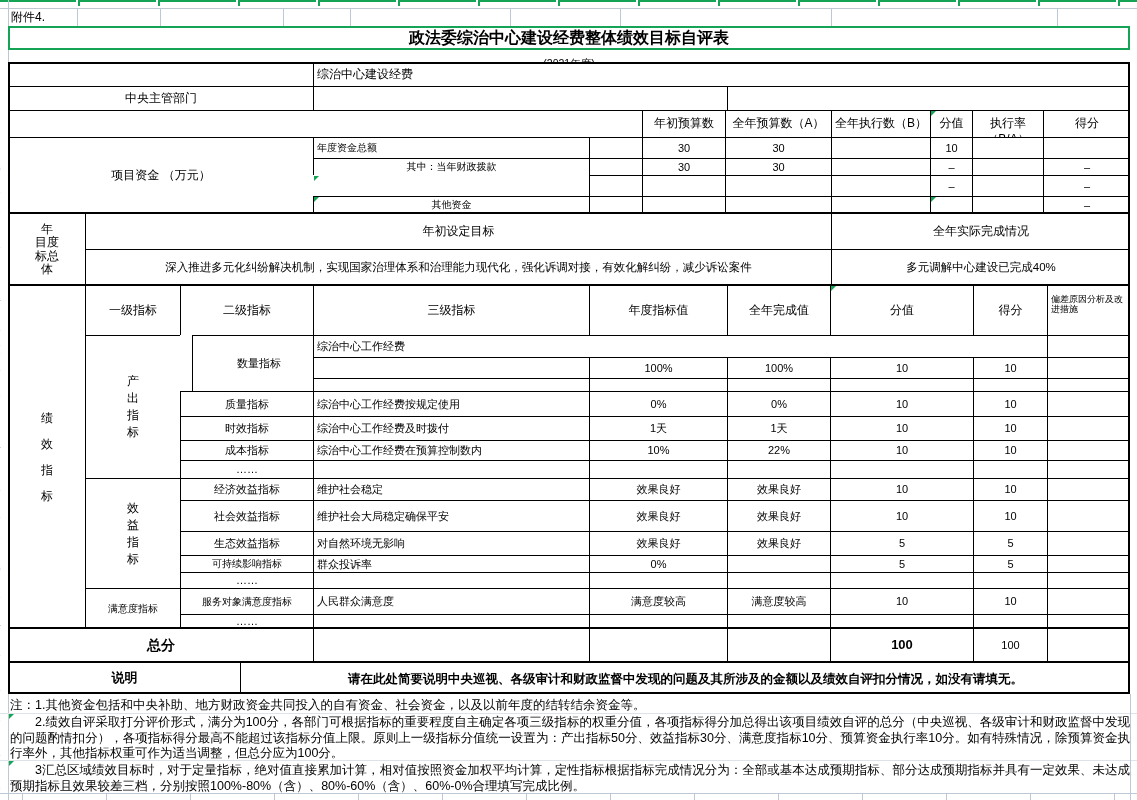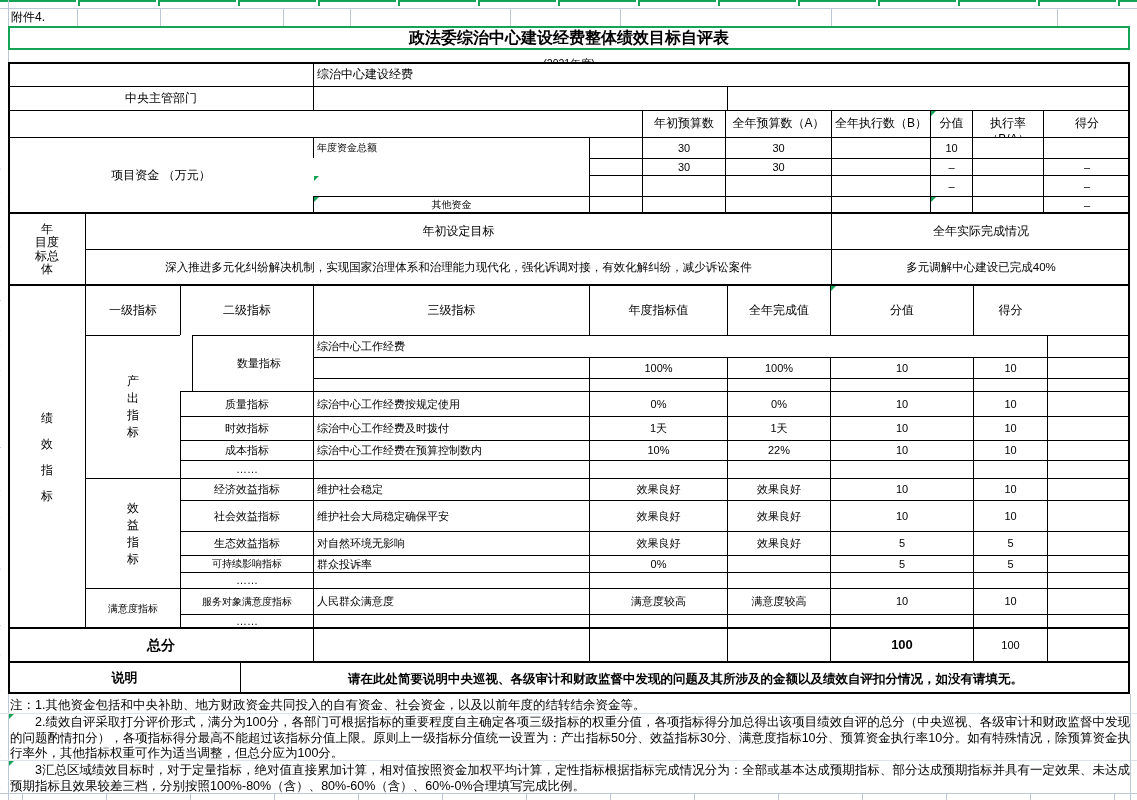--- a/index.html
+++ b/index.html
@@ -88,20 +88,21 @@
 
   <div class="c L s10" style="left:313px;top:137px;width:276px;height:21px;">年度资金总额</div>
   <div class="c" style="left:589px;top:137px;width:53px;height:21px;"></div>
   <div class="c" style="left:642px;top:137px;width:83px;height:21px;">30</div>
   <div class="c" style="left:725px;top:137px;width:106px;height:21px;">30</div>
   <div class="c" style="left:831px;top:137px;width:99px;height:21px;"></div>
   <div class="c" style="left:930px;top:137px;width:42px;height:21px;">10</div>
   <div class="c" style="left:972px;top:137px;width:71px;height:21px;"></div>
   <div class="c" style="left:1043px;top:137px;width:87px;height:21px;"></div>
 
+  <div class="c s10" style="left:313px;top:158px;width:276px;height:17px;">其中：当年财政拨款</div>
   <div class="c" style="left:589px;top:158px;width:53px;height:17px;"></div>
   <div class="c" style="left:642px;top:158px;width:83px;height:17px;">30</div>
   <div class="c" style="left:725px;top:158px;width:106px;height:17px;">30</div>
   <div class="c" style="left:831px;top:158px;width:99px;height:17px;"></div>
   <div class="c" style="left:930px;top:158px;width:42px;height:17px;">–</div>
   <div class="c" style="left:972px;top:158px;width:71px;height:17px;"></div>
   <div class="c" style="left:1043px;top:158px;width:87px;height:17px;">–</div>
 
   <div class="c s10" style="left:313px;top:175px;width:276px;height:21px;margin-top:44px;">上年结转资金</div>
   <div class="c" style="left:589px;top:175px;width:53px;height:21px;"></div>
@@ -135,20 +136,21 @@
 指
 标</div>
 
   <div class="c s12" style="left:85px;top:285px;width:95px;height:50px;">一级指标</div>
   <div class="c s12" style="left:180px;top:285px;width:133px;height:50px;">二级指标</div>
   <div class="c s12" style="left:313px;top:285px;width:276px;height:50px;">三级指标</div>
   <div class="c s12" style="left:589px;top:285px;width:138px;height:50px;">年度指标值</div>
   <div class="c s12" style="left:727px;top:285px;width:103px;height:50px;">全年完成值</div>
   <div class="c s12" style="left:830px;top:285px;width:143px;height:50px;">分值</div>
   <div class="c s12" style="left:973px;top:285px;width:74px;height:50px;">得分</div>
+  <div class="c s9 L" style="left:1047px;top:285px;width:83px;height:50px;align-items:flex-start;padding-top:8px;text-align:left;">偏差原因分析及改进措施</div>
 
   <div class="c v s12" style="left:85px;top:335px;width:95px;height:143px;line-height:17px;">产
 出
 指
 标</div>
   <div class="c" style="left:192px;top:335px;width:133px;height:56px;">数量指标</div>
   <div class="c L" style="left:313px;top:335px;width:734px;height:22px;">综治中心工作经费</div>
   <div class="c" style="left:1047px;top:335px;width:83px;height:22px;"></div>
   <div class="c" style="left:313px;top:357px;width:276px;height:21px;"></div>
   <div class="c" style="left:589px;top:357px;width:138px;height:21px;">100%</div>

